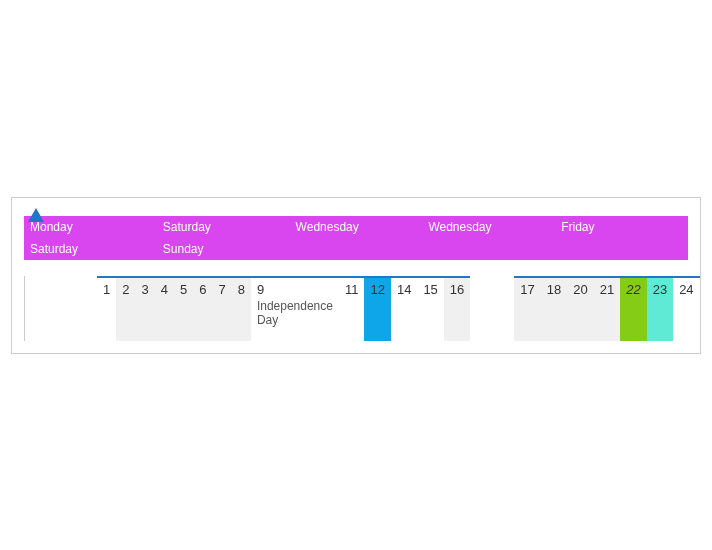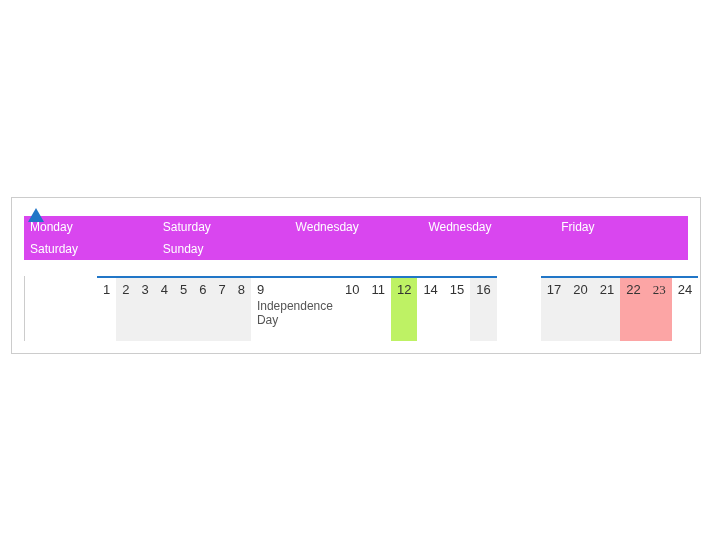--- a/index.html
+++ b/index.html
@@ -184,54 +184,54 @@
         <div class="day-cell" style="background: rgb(240, 240, 240);">
           <span class="day-number">8</span>
         </div>
       </div>
       <div class="cal-row">
         <div class="day-cell" style="background: rgb(255, 255, 255);">
           <span class="day-number">9</span>
           <span class="day-event">Independence Day</span>
         </div>
         <div class="day-cell" style="background: rgb(255, 255, 255);">
-          <span class="day-number">10</span>
-        </div>
-        <div class="day-cell" style="background: rgb(255, 255, 255);">
           <span class="day-number">11</span>
         </div>
-        <div class="day-cell" style="background: #bef264;">
+        <div class="day-cell" style="background: #0ea5e9;">
           <span class="day-number">12</span>
         </div>
         <div class="day-cell" style="background: rgb(255, 255, 255);">
           <span class="day-number">14</span>
         </div>
         <div class="day-cell" style="background: rgb(255, 255, 255); text-align: center;">
           <span class="day-number">15</span>
         </div>
       </div>
       <div class="cal-row">
         <div class="day-cell" style="background: rgb(240, 240, 240); text-align: center;">
           <span class="day-number">16</span>
         </div>
         <div class="day-cell" style="background: rgb(240, 240, 240); margin-left: 44px;">
           <span class="day-number">17</span>
         </div>
         <div class="day-cell" style="background: rgb(240, 240, 240);">
+          <span class="day-number">18</span>
+        </div>
+        <div class="day-cell" style="background: rgb(240, 240, 240);">
           <span class="day-number">20</span>
         </div>
         <div class="day-cell" style="background: rgb(240, 240, 240);">
           <span class="day-number">21</span>
         </div>
-        <div class="day-cell" style="background: #fca5a5;">
+        <div class="day-cell" style="background: #84cc16; font-style: italic;">
           <span class="day-number">22</span>
         </div>
       </div>
       <div class="cal-row">
-        <div class="day-cell" style="background: #fca5a5; font-family: Liberation Serif, serif;">
+        <div class="day-cell" style="background: #5eead4;">
           <span class="day-number">23</span>
         </div>
         <div class="day-cell" style="background: rgb(255, 255, 255);">
           <span class="day-number">24</span>
         </div>
       </div>
     </div>
 </div>
 
 </body></html>

